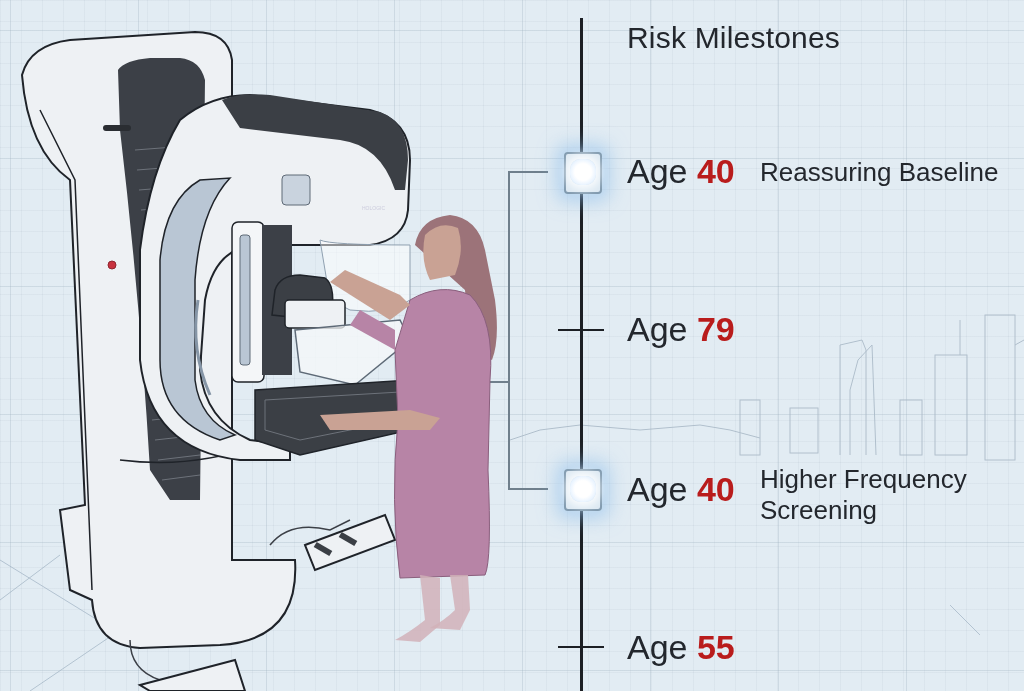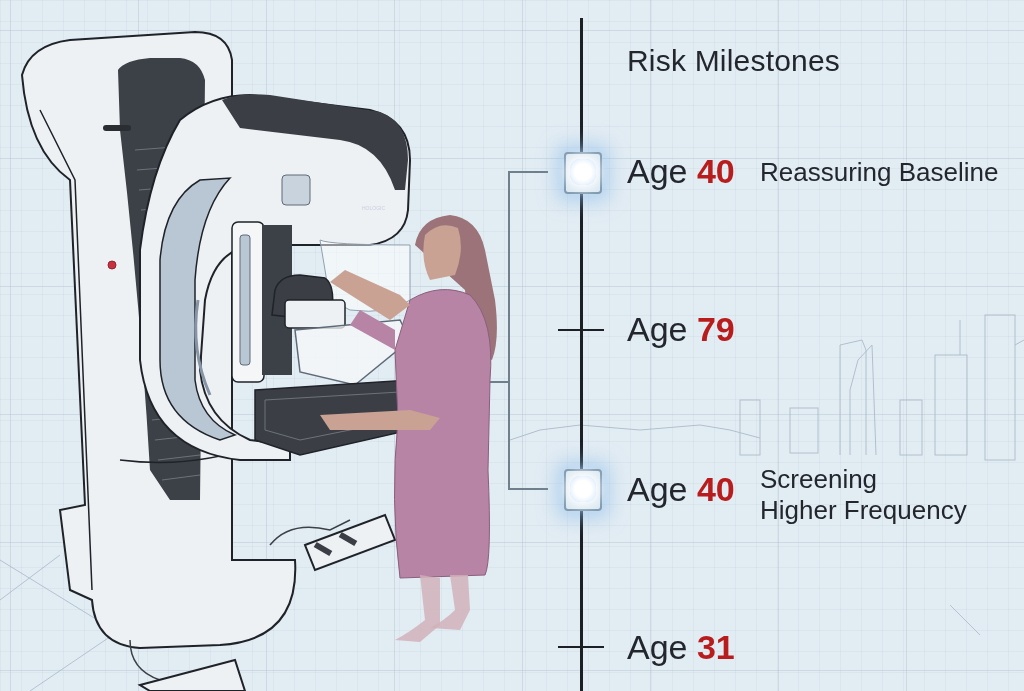--- a/index.html
+++ b/index.html
@@ -33,21 +33,21 @@
       background: #dbe8f2;
       box-shadow: 0 0 18px 8px rgba(140,190,235,0.55);
     }
     .milestone-marker::before {
       content: ""; position: absolute; left: 4px; top: 5px; width: 26px; height: 26px;
       border-radius: 40%;
       background: radial-gradient(circle, #ffffff 45%, #eaf4ff 70%, #c7dcee 100%);
       box-shadow: 0 0 10px 4px rgba(255,255,255,0.9);
     }
     .title {
-      position: absolute; left: 627px; top: 44px; font-size: 30px; color: #23272d;
+      position: absolute; left: 627px; top: 21px; font-size: 30px; color: #23272d;
       letter-spacing: 0.2px;
     }
     .age-label {
       position: absolute; left: 627px; font-size: 34px; color: #23272d;
       white-space: nowrap; line-height: 1;
     }
     .age-label .num { font-weight: bold; color: #b91c1c; }
     .desc {
       position: absolute; left: 760px; font-size: 26px; color: #23272d; line-height: 1.2;
     }
@@ -156,18 +156,18 @@
 <div class="milestone-marker" style="top:152px;"></div>
 <div class="age-label" style="top:154px;"><span>Age </span><span class="num">40</span></div>
 <div class="desc" style="top:157px;">Reassuring Baseline</div>
 
 <div class="tick" style="top:329px;"></div>
 <div class="age-label" style="top:312px;"><span>Age </span><span class="num">79</span></div>
 
 <div class="milestone-marker" style="top:469px;"></div>
 <div class="age-label" style="top:472px;"><span>Age </span><span class="num">40</span></div>
 <div class="desc" style="top:464px;">
+  <div>Higher Frequency</div>
   <div>Screening</div>
-  <div>Higher Frequency</div>
 </div>
 
 <div class="tick" style="top:646px;"></div>
-<div class="age-label" style="top:630px;"><span>Age </span><span class="num">31</span></div>
+<div class="age-label" style="top:630px;"><span>Age </span><span class="num">55</span></div>
 
 </body></html>

